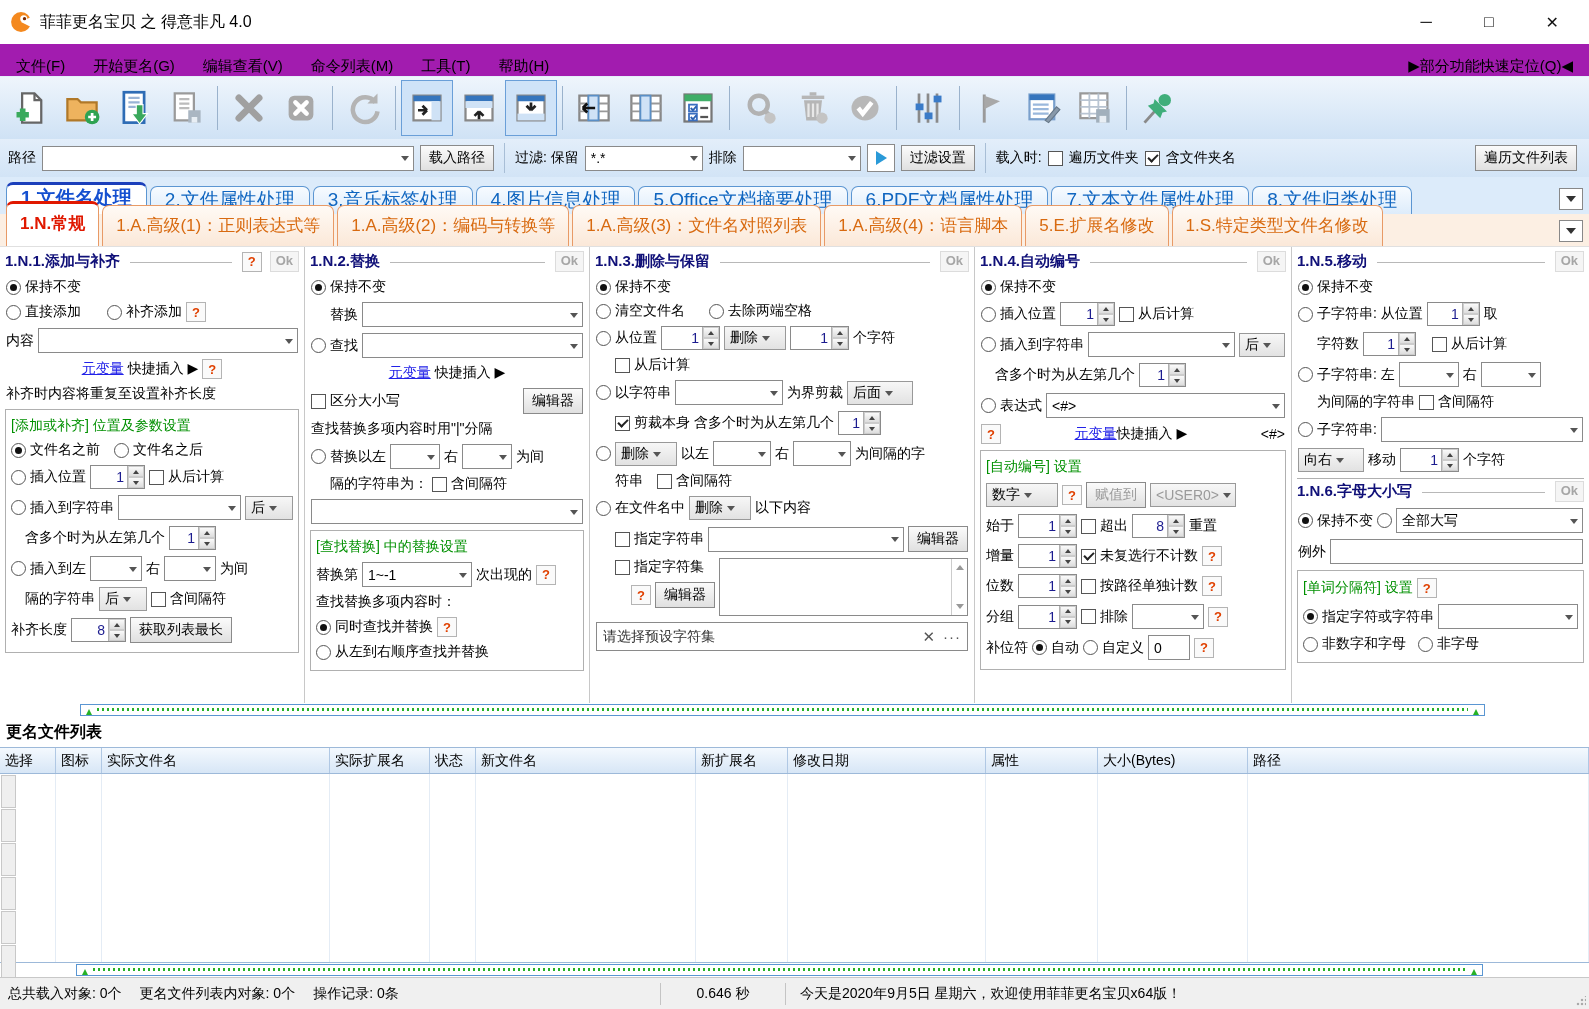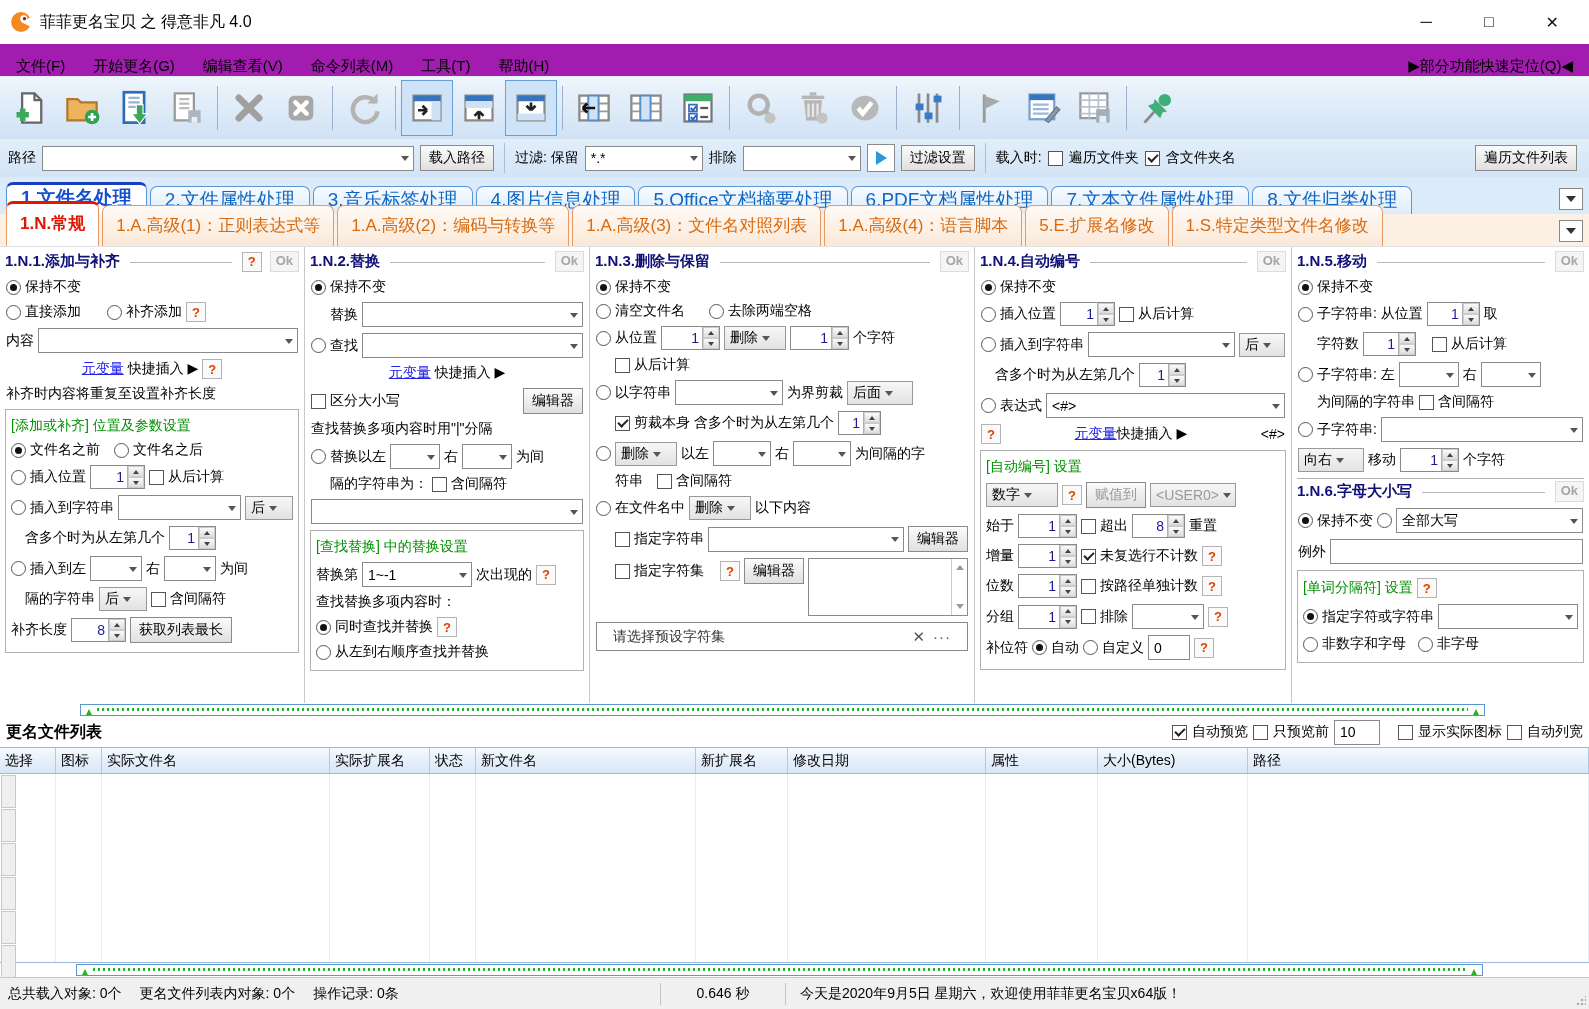--- a/index.html
+++ b/index.html
@@ -59,21 +59,21 @@
   .tabdd::after{content:"";border:5px solid transparent;border-top:6px solid #333;margin-top:5px}
   .panels{flex:none;height:456px;display:flex;background:#fff;border-top:1px solid #e0e0e0}
   .panel{padding:2px 5px;box-sizing:border-box;border-right:1px solid #c8c8c8;overflow:hidden}
   .ptitle{display:flex;align-items:center;gap:8px;font-weight:bold;color:#101078;font-size:15px;
           margin:2px 0;white-space:nowrap}
   .ptitle .line{flex:1;border-top:1px solid #b8b8b8;margin:2px 2px 0 2px}
   .pr{display:flex;align-items:center;gap:4px;margin:6px 1px;white-space:nowrap}
   .grp{border:1px solid #b0b0b0;margin-top:6px;padding:1px 4px 3px 4px}
   .glabel{color:#009000;font-size:14px}
   .presetbar{display:flex;align-items:center;border:1px solid #8a8a8a;background:#fff;height:27px;
-             padding:0 16px;margin:5px 1px;gap:8px}
+             padding:0 6px;margin:5px 1px;gap:8px}
   .presetbar .ph{color:#333;flex:1}
   .ta{border:1px solid #8a8a8a;background:#fff;height:56px;flex:1;display:flex}
   .ta .sc{width:15px;border-left:1px solid #ccc;display:flex;flex-direction:column;justify-content:space-between;
           align-items:center;padding:2px 0}
   .ta .sc i{border:4px solid transparent}
   .ta .sc .u{border-bottom:5px solid #999}
   .ta .sc .d{border-top:5px solid #999}
   .split{height:10px;border:1px solid #5a96d2;background:#fff;position:relative;margin:1px 104px 1px 80px}
   .split::before{content:"";position:absolute;left:16px;right:16px;top:3px;height:3px;
        background:repeating-linear-gradient(90deg,#26b226 0 2px,transparent 2px 5px)}
@@ -671,21 +671,21 @@
     <div class="pr" style="padding-left:19px">
         <span class="cb"></span>
         <span>指定字符串</span>
         <div class="combo" style="flex:1">
           <span class="cval"></span>
           <span class="cv"></span>
         </div>
         <div class="btn">编辑器</div>
       </div>
     <div class="pr" style="padding-left:19px;align-items:flex-start">
-      <div style="display:flex;flex-direction:row;">
+      <div style="display:flex;flex-direction:column;gap:6px">
         <div style="display:flex;align-items:center;gap:4px">
             <span class="cb"></span>
             <span>指定字符集</span>
           </div>
         <div style="display:flex;align-items:center;gap:4px;padding-left:16px">
             <span class="q">?</span>
             <div class="btn">编辑器</div>
           </div>
       </div>
       <div class="ta">
@@ -975,34 +975,20 @@
   </div>
 </div>
 
 <div class="split">
     <span class="tl"></span>
     <span class="tr"></span>
   </div>
 
 <div class="listbar">
   <span class="lt">更名文件列表</span>
-  <div class="opts">
-    <span class="cb checked"></span>
-    <span>自动预览</span>
-    <span class="cb"></span>
-    <span>只预览前</span>
-    <span class="combo" style="width:46px">
-        <span class="cval">10</span>
-      </span>
-    <span style="width:8px"></span>
-    <span class="cb"></span>
-    <span>显示实际图标</span>
-    <span class="cb"></span>
-    <span>自动列宽</span>
-  </div>
 </div>
 
 <div class="thead">
   <div class="hc c0">选择</div>
   <div class="hc c1">图标</div>
   <div class="hc c2">实际文件名</div>
   <div class="hc c3">实际扩展名</div>
   <div class="hc c4">状态</div>
   <div class="hc c5">新文件名</div>
   <div class="hc c6">新扩展名</div>

